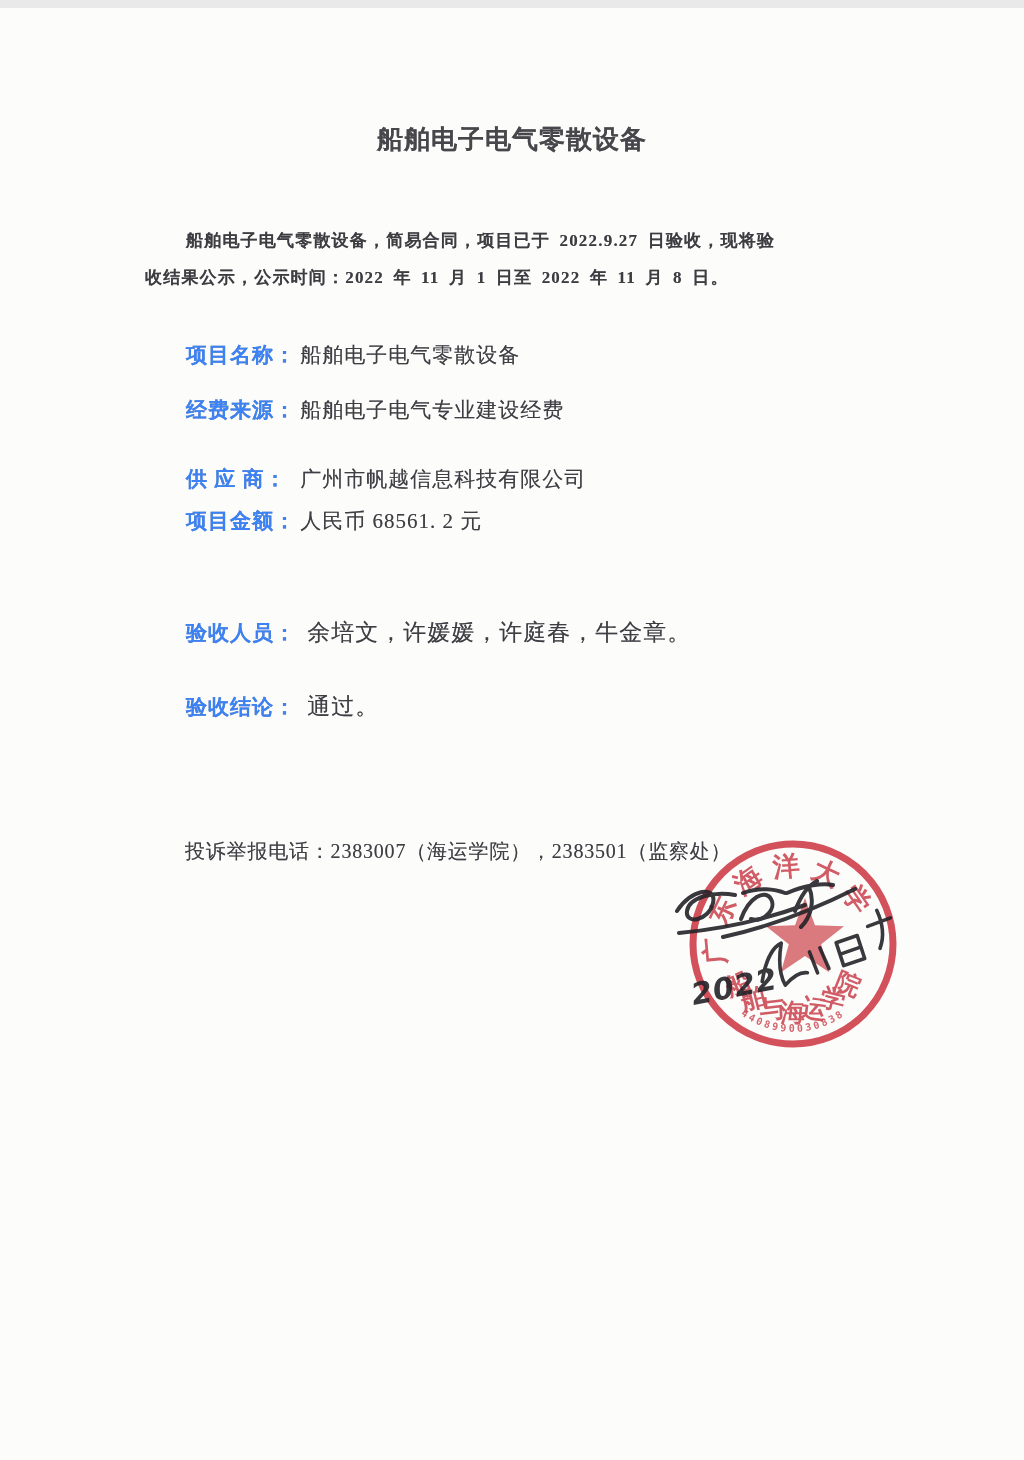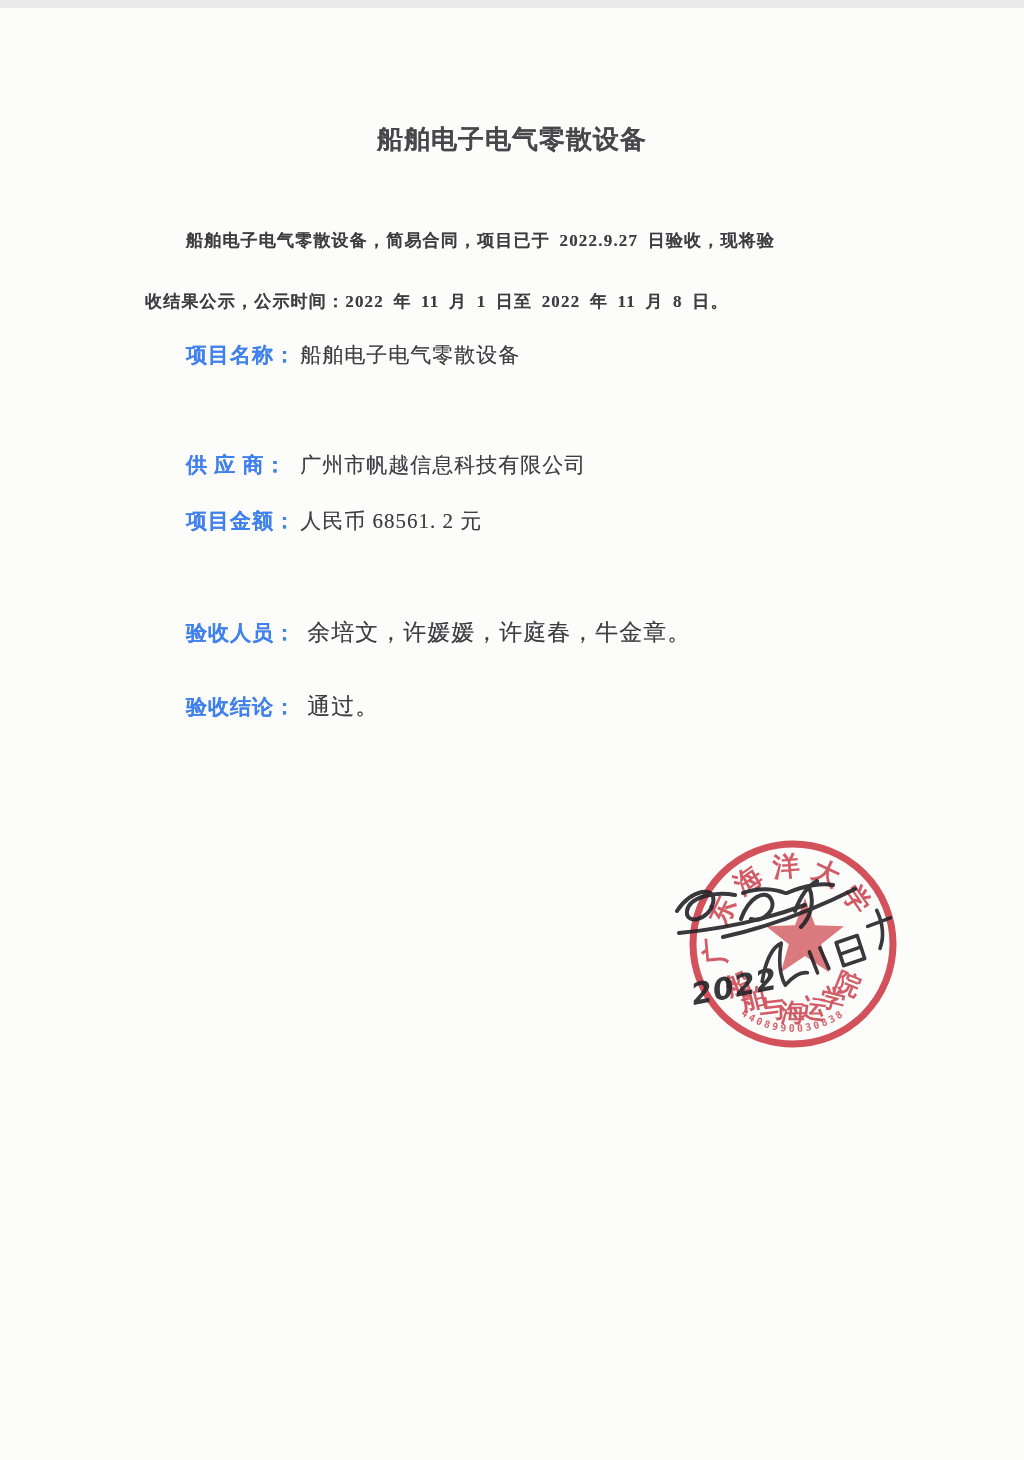--- a/index.html
+++ b/index.html
@@ -13,21 +13,21 @@
     position:absolute;top:114px;left:0;width:1024px;margin:0;
     text-align:center;font-size:26px;font-weight:700;letter-spacing:1px;
     color:#46464b;text-shadow:0 0 .5px rgba(70,70,75,.55);
   }
   .para{
     position:absolute;margin:0;font-size:17px;font-weight:600;
     letter-spacing:1.2px;word-spacing:4px;white-space:nowrap;
     color:#3c3c41;text-shadow:0 0 .4px rgba(60,60,65,.5);
   }
   .line1{left:186px;top:221px;}
-  .line2{left:145px;top:282px;}
+  .line2{left:145px;top:258px;}
   .field-row{
     position:absolute;left:186px;height:26px;white-space:nowrap;
     font-size:21px;letter-spacing:1px;
   }
   .flabel{
     display:inline-block;width:108px;font-weight:700;color:#3b82f6;
     text-shadow:0 0 .4px rgba(58,58,63,.55);
   }
   .fvalue{
     font-weight:400;color:#3e3e44;text-shadow:0 0 .35px rgba(62,62,68,.5);
@@ -48,37 +48,42 @@
 
   <h1 class="title">船舶电子电气零散设备</h1>
 
   <p class="para line1">船舶电子电气零散设备，简易合同，项目已于 2022.9.27 日验收，现将验</p>
   <p class="para line2">收结果公示，公示时间：2022 年 11 月 1 日至 2022 年 11 月 8 日。</p>
 
   <div class="field-row" style="top:333px">
     <span class="flabel">项目名称：</span>
     <span class="fvalue">船舶电子电气零散设备</span>
   </div>
-  <div class="field-row" style="top:443px">
+  <div class="field-row" style="top:388px">
+    <span class="flabel">经费来源：</span>
+    <span class="fvalue">船舶电子电气专业建设经费</span>
+  </div>
+  <div class="field-row" style="top:457px">
     <span class="flabel">供 应 商：</span>
     <span class="fvalue">广州市帆越信息科技有限公司</span>
   </div>
   <div class="field-row" style="top:499px">
     <span class="flabel">项目金额：</span>
     <span class="fvalue">人民币 68561. 2 元</span>
   </div>
   <div class="field-row" style="top:609px">
     <span class="flabel">验收人员：</span>
     <span class="fvalue small">余培文，许媛媛，许庭春，牛金章。</span>
   </div>
   <div class="field-row" style="top:683px">
     <span class="flabel">验收结论：</span>
     <span class="fvalue small">通过。</span>
   </div>
 
+  <p class="hotline">投诉举报电话：2383007（海运学院），2383501（监察处）</p>
 
   <svg class="stamp" viewBox="0 0 250 240" aria-hidden="true">
 
     <g opacity="0.93">
       <circle cx="128" cy="121" r="100" fill="none" stroke="#cc3a46" stroke-width="7" opacity="0.95"></circle>
       <polygon opacity="0.82" fill="#d05058" points="140,75 150,102.2 179,103.3 156.2,121.3 164.1,149.2 140,133 115.9,149.2 123.8,121.3 101,103.3 130,102.2"></polygon>
       <g fill="#c93d49" font-size="27" text-anchor="middle" class="seal-char" opacity="0.9">
         <text x="50.3" y="127.8" transform="rotate(-95 50.3 127.8)" dominant-baseline="central">广</text>
         <text x="57.3" y="88" transform="rotate(-65 57.3 88)" dominant-baseline="central">东</text>
         <text x="83.2" y="57.1" transform="rotate(-35 83.2 57.1)" dominant-baseline="central">海</text>

